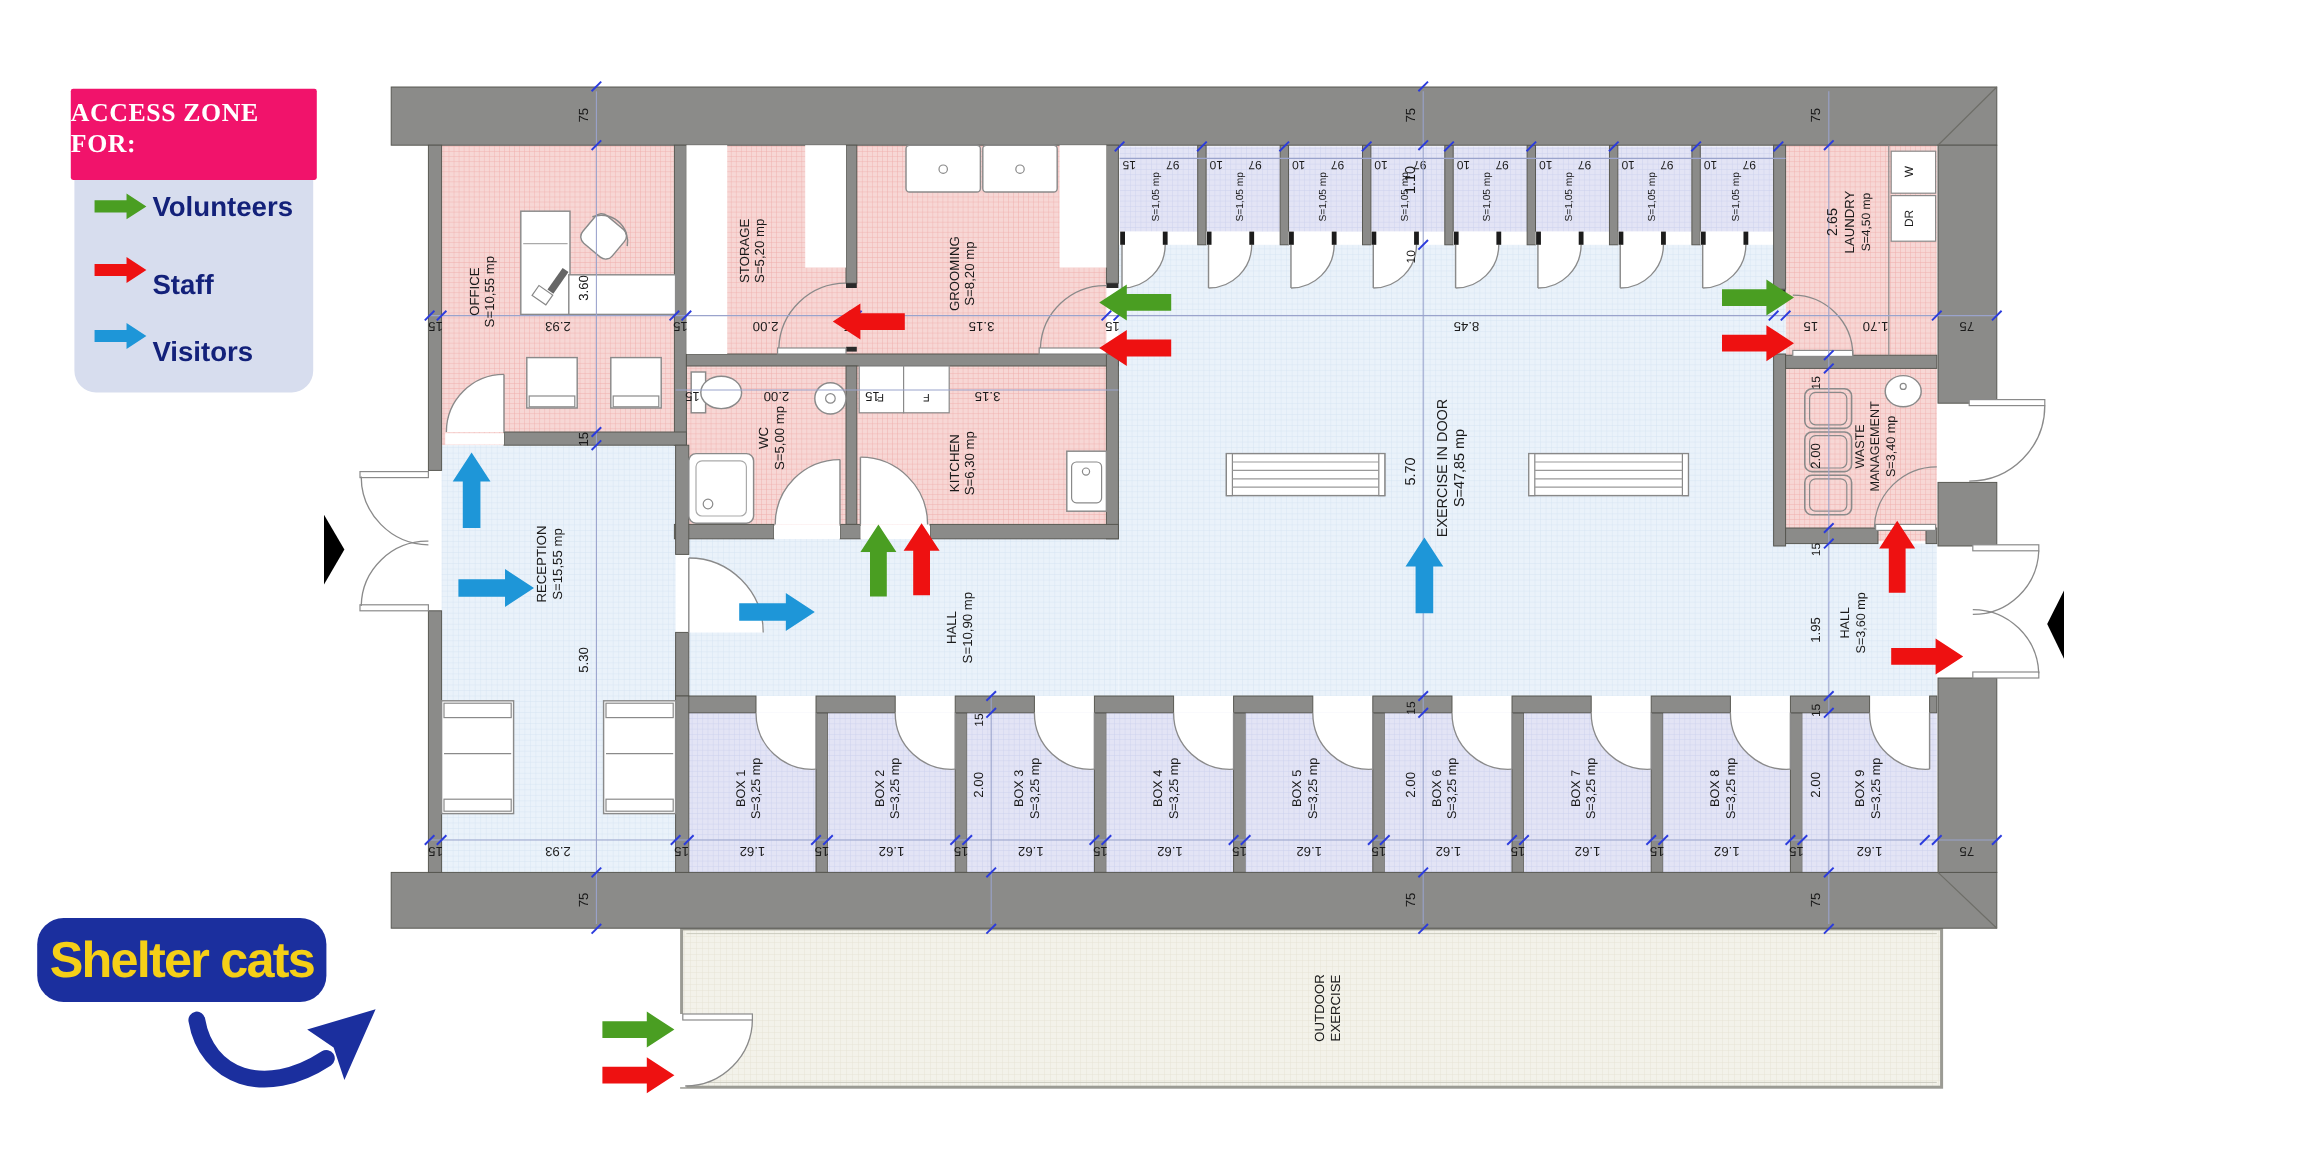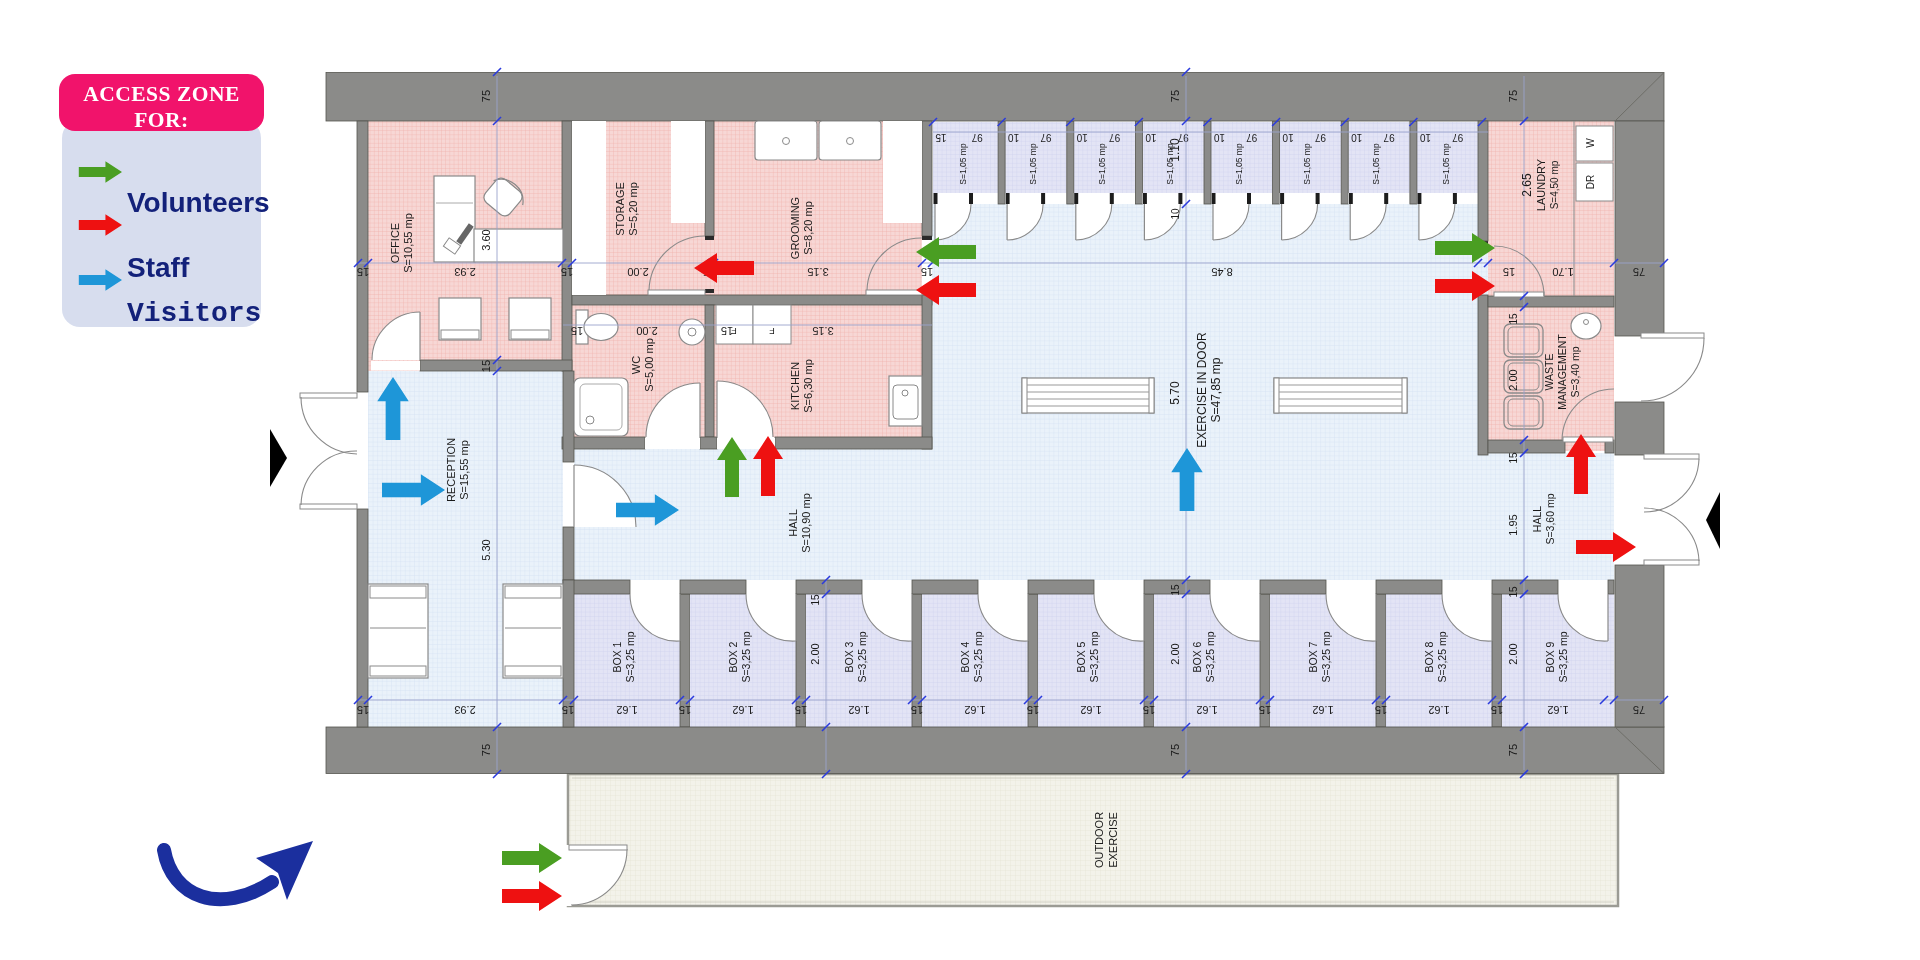--- a/index.html
+++ b/index.html
@@ -1,22 +1,22 @@
 <!DOCTYPE html>
 <html><head><meta charset="utf-8">
 <style>
 html,body{margin:0;padding:0;width:1920px;height:960px;background:#ffffff;overflow:hidden;
 font-family:"Liberation Sans",sans-serif;}
 #stage{position:relative;width:1920px;height:960px;}
 svg{position:absolute;left:0;top:0;z-index:1;}
 .panel{position:absolute;left:62px;top:120px;width:199px;height:207px;background:#d7ddee;border-radius:18px;z-index:0;}
-.hdr{position:absolute;left:59px;top:74px;width:205px;height:57px;background:#f1136b;border-radius:16px;
-color:#fff;font-family:"Liberation Serif",serif;font-weight:bold;font-size:21.5px;text-align:center;
+.hdr{position:absolute;left:59px;top:74px;width:205px;height:76px;background:#f1136b;border-radius:2px;
+color:#fff;font-family:"Liberation Serif",serif;font-weight:bold;font-size:21.5px;
 line-height:1.22;padding-top:7px;box-sizing:border-box;letter-spacing:0.5px;z-index:2;}
-.it{position:absolute;left:127px;color:#13217a;font-weight:bold;font-size:28px;z-index:2;margin-top:28px;}
+.it{position:absolute;left:127px;color:#13217a;font-weight:bold;font-size:23px;z-index:2;}
 .badge{position:absolute;left:31px;top:765px;width:241px;height:70px;background:#1b2f9e;border-radius:22px;
 color:#f5cf17;font-weight:bold;font-size:42px;text-align:center;line-height:69px;letter-spacing:-1.5px;white-space:nowrap;z-index:2;}
 </style></head>
 <body>
 <div id="stage">
 <svg width="1920" height="960" viewBox="0 0 1920 960">
 <defs>
 <pattern id="gp" width="4.2" height="4.2" patternUnits="userSpaceOnUse">
 <rect width="4.2" height="4.2" fill="#f7d7d5"></rect>
           <path d="M0 0H4.2M0 0V4.2" stroke="#efaeab" stroke-width="0.7"></path>
@@ -526,13 +526,14 @@
 <use href="#ar" transform="translate(122 172) scale(0.72)" fill="#4a9e22"></use>
 <use href="#ar" transform="translate(122 225) scale(0.72)" fill="#ee1111"></use>
 <use href="#ar" transform="translate(122 280) scale(0.72)" fill="#1e96d8"></use>
 <path d="M164,850 C172,897 220,916 272,882" fill="none" stroke="#1b2f9e" stroke-width="14" stroke-linecap="round"></path>
 <polygon points="313,841 256,858 278,873 287,900" fill="#1b2f9e"></polygon>
 </svg>
 <div class="panel"></div>
 <div class="hdr">ACCESS ZONE<br>FOR:</div>
 <div class="it" style="top:159px;">Volunteers</div>
 <div class="it" style="top:224px;">Staff</div>
-<div class="it" style="top:270px;font-family:Liberation Mono, monospace;">Visitors</div>
+<div class="it" style="top:280px;">Visitors</div>
+<div class="badge">Shelter cats</div>
 </div>
 </body></html>

